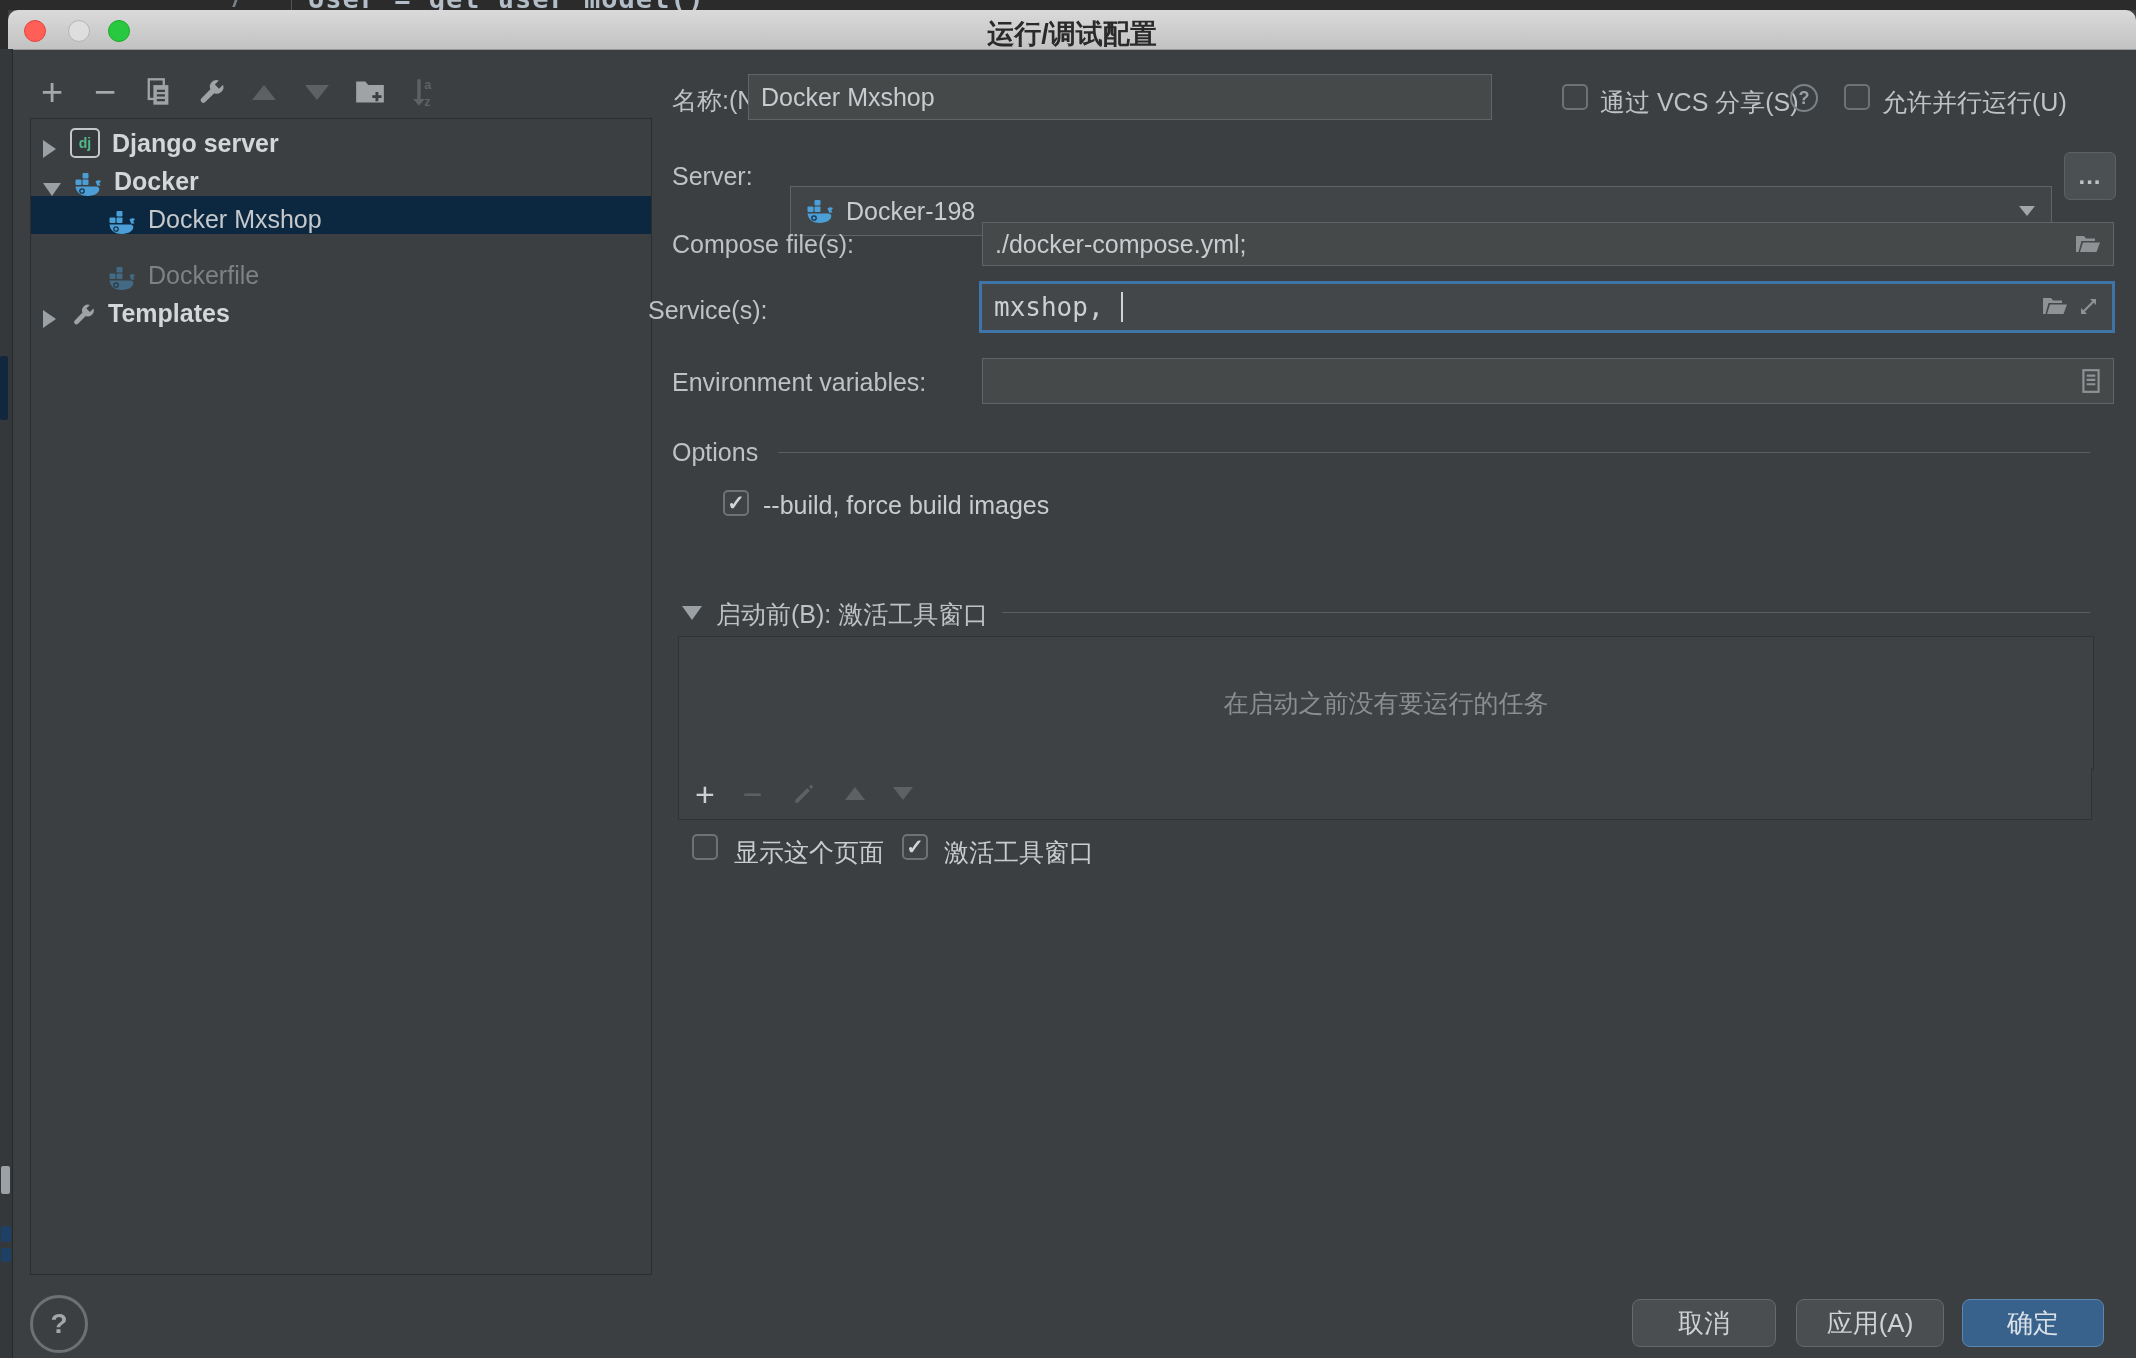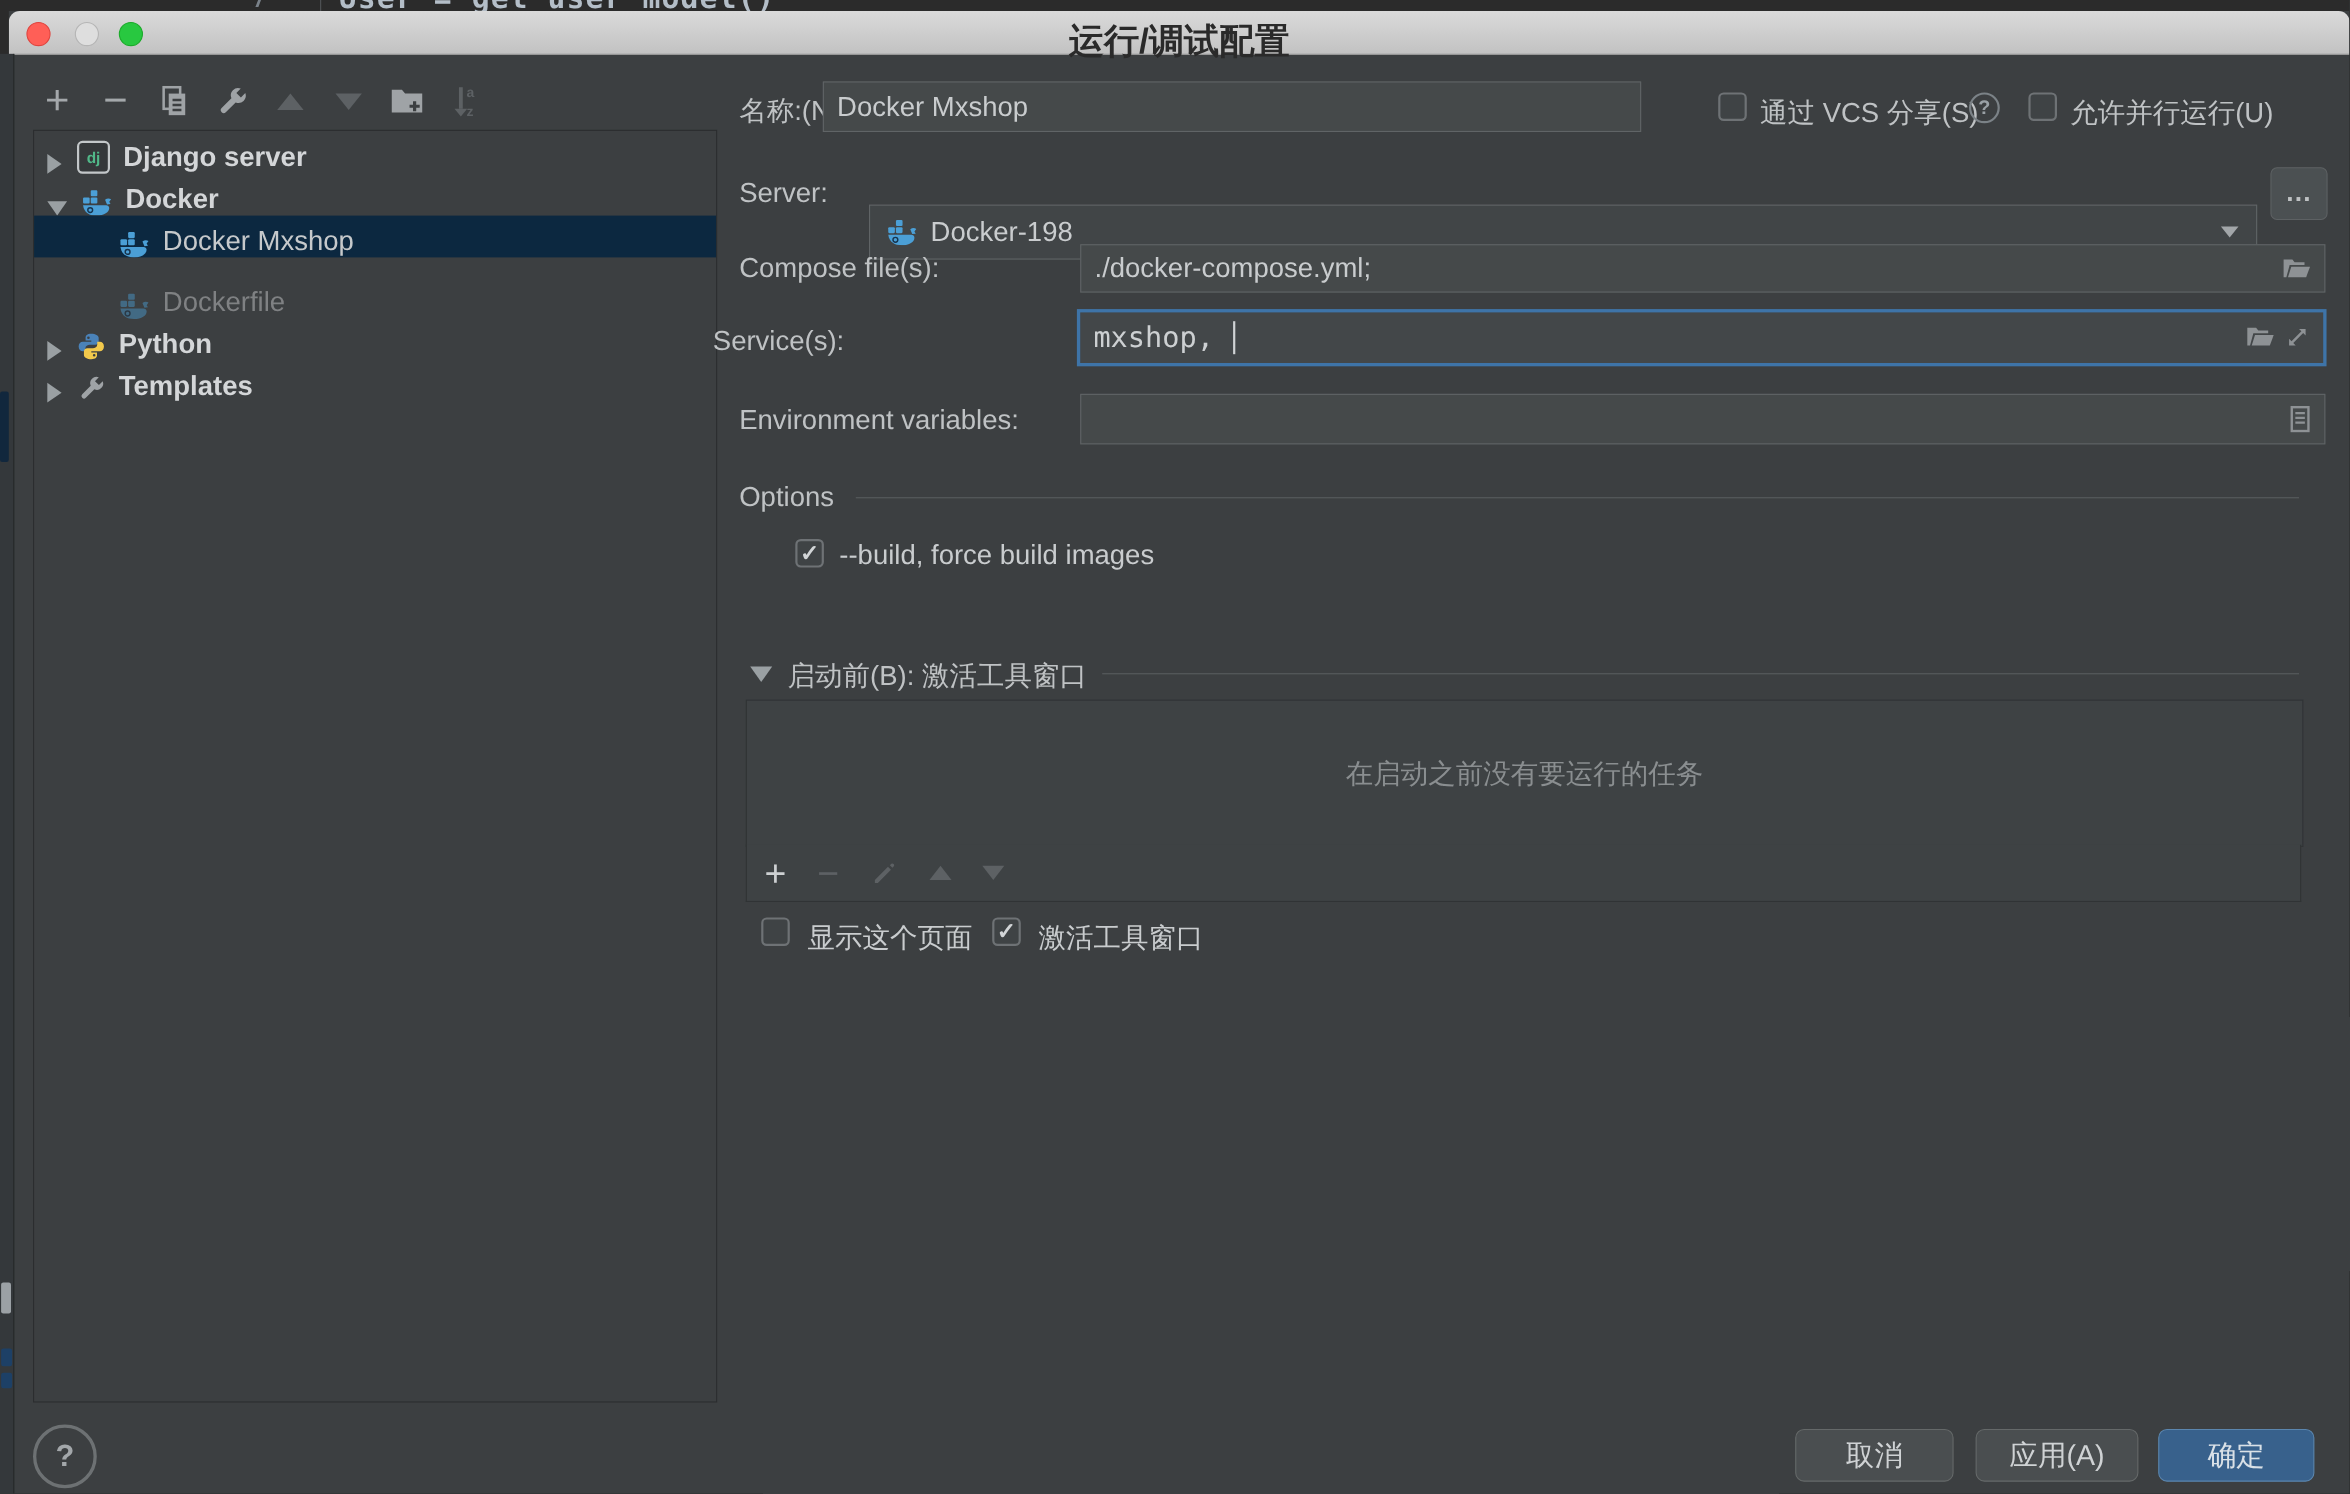--- a/index.html
+++ b/index.html
@@ -14,21 +14,21 @@
   .code-strip .code{position:absolute;left:308px;top:-17px;font:700 27px "DejaVu Sans Mono",monospace;color:#b4bec8;letter-spacing:1px;}
 
   
   .titlebar{left:8px;top:10px;width:2128px;height:39px;background:linear-gradient(#dadada,#c2c2c2);
             border-bottom:1px solid #979797;border-radius:10px 10px 0 0;}
   .corner-dark{left:0;top:10px;width:8px;height:39px;background:#2b2b2b;}
   .tl{position:absolute;top:10px;width:20px;height:20px;border-radius:50%;}
   .tl.red{left:16px;background:#ff5f57;border:1px solid #e0443e;}
   .tl.gray{left:60px;background:#dedede;border:1px solid #b5b5b5;}
   .tl.green{left:100px;background:#28c840;border:1px solid #1aab29;}
-  .title-text{left:0;top:16px;width:2128px;text-align:center;font-size:32px;font-weight:700;color:#2a2a2a;}
+  .title-text{left:0;top:16px;width:2128px;text-align:center;font-size:27px;font-weight:700;color:#2a2a2a;}
 
   
   .left-strip{left:0;top:49px;width:12px;height:1309px;background:#34383b;border-right:1px solid #26282a;}
   .strip-mark{position:absolute;border-radius:2px;}
 
   
   .tree-toolbar{left:36px;top:72px;height:40px;display:flex;align-items:center;gap:21px;}
   .tbi{width:32px;height:36px;display:flex;align-items:center;justify-content:center;}
   .glyph-plus{font-size:38px;font-weight:300;color:#a4a8ab;line-height:30px;}
   .glyph-minus{font-size:38px;font-weight:300;color:#a4a8ab;line-height:30px;}
@@ -208,30 +208,20 @@
             <path d="M.5 14.5h21c1.5 0 2.8 1 2.8 2.6 0 3.8-4.6 6.9-11.5 6.9-6.4 0-11.3-2.6-12.3-9.5z"></path>
           </g>
           <circle cx="7" cy="19" r="2.2" fill="none" stroke="#17344e" stroke-width="1.3"></circle>
         </svg>
       </span>
       <span>Dockerfile</span>
     </div>
     <div class="trow bold">
       <span class="arrow r"></span>
       <span class="ico">
-        <svg width="26" height="26" viewBox="0 0 26 26">
-          <path fill="#4a82b8" d="M13 1.5c-4 0-5.2 1.8-5.2 3.6V7.6h5.2v1H5.3C3.2 8.6 1.5 10.2 1.5 13s1.7 4.4 3.8 4.4h2.3v-2.6c0-2.4 2-3.4 4-3.4h5c1.8 0 3.1-1.4 3.1-3.1V5.1c0-2-3-3.6-6.7-3.6zm-2.6 2.3a1.2 1.2 0 1 1 0 2.4 1.2 1.2 0 0 1 0-2.4z"></path>
-          <path fill="#f2c94c" d="M13 24.5c4 0 5.2-1.8 5.2-3.6V18.4h-5.2v-1h7.7c2.1 0 3.8-1.6 3.8-4.4s-1.7-4.4-3.8-4.4h-2.3v2.6c0 2.4-2 3.4-4 3.4h-5c-1.8 0-3.1 1.4-3.1 3.1v3.2c0 2 3 3.6 6.7 3.6zm2.6-2.3a1.2 1.2 0 1 1 0-2.4 1.2 1.2 0 0 1 0 2.4z"></path>
-        </svg>
-      </span>
-      <span>Python</span>
-    </div>
-    <div class="trow bold">
-      <span class="arrow r"></span>
-      <span class="ico">
         <svg width="26" height="26" viewBox="0 0 24 24">
           <path fill="#9fa3a6" d="M21.6 6.1a5.3 5.3 0 0 1-7 6.8L7.4 20a2.1 2.1 0 0 1-3-3l7.1-7.2a5.3 5.3 0 0 1 6.8-7l-3.2 3.2 3.3 3.3z"></path>
         </svg>
       </span>
       <span>Templates</span>
     </div>
   </div>
 
   <div class="abs flabel" style="left:672px;top:84px;">名称:(N)</div>
   <div class="abs field" style="left:748px;top:74px;width:744px;height:46px;">

